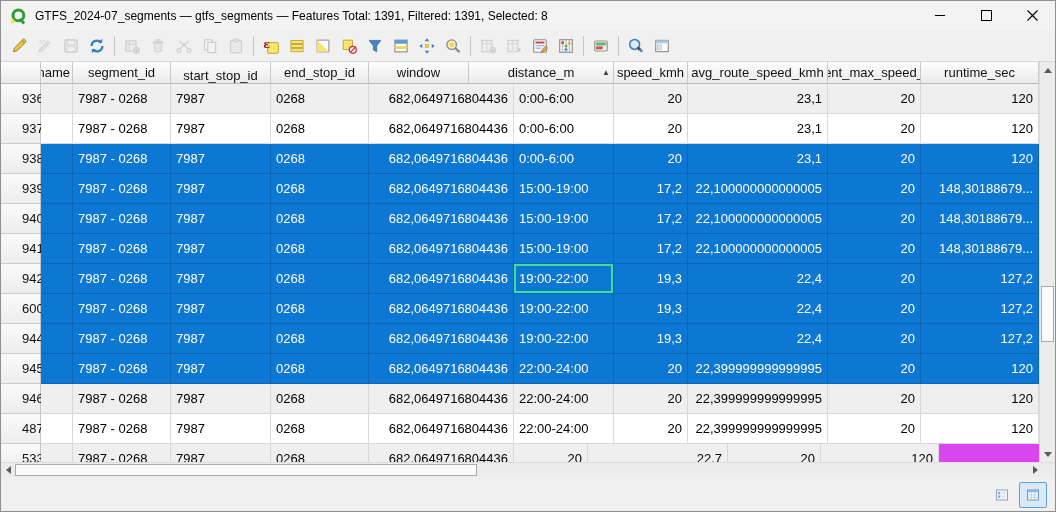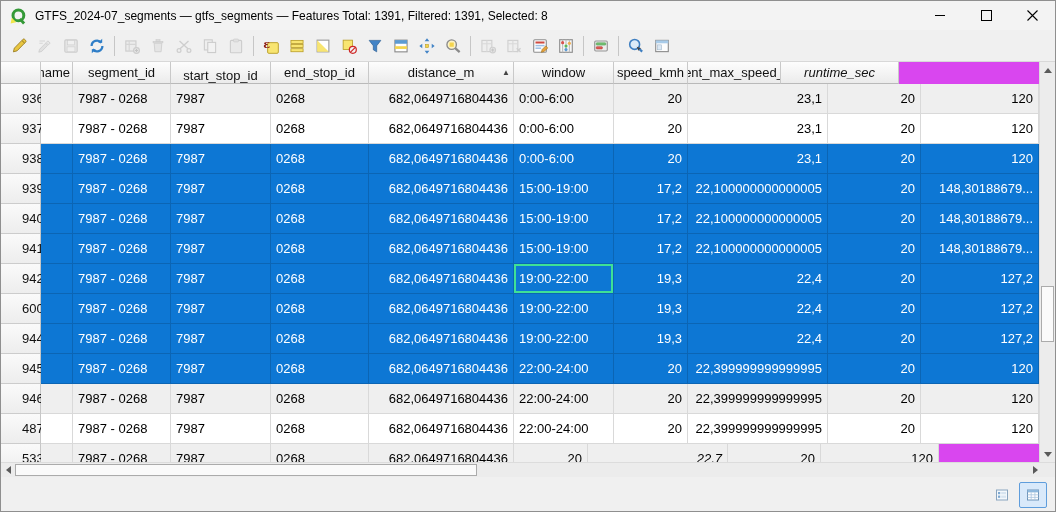--- a/index.html
+++ b/index.html
@@ -281,34 +281,37 @@
       </div>
       <div class="hcell" style="width: 98px;">
         <span class="hlabel">segment_id</span>
       </div>
       <div class="hcell" style="width: 100px; align-items: flex-end;">
         <span class="hlabel">start_stop_id</span>
       </div>
       <div class="hcell" style="width: 98px;">
         <span class="hlabel">end_stop_id</span>
       </div>
+      <div class="hcell" style="width: 100px;">
+        <span class="hlabel">window</span>
+      </div>
       <div class="hcell" style="width: 145px;">
         <span class="hlabel">distance_m</span>
         <span class="sortarrow">▲</span>
       </div>
-      <div class="hcell" style="width: 100px;">
-        <span class="hlabel">window</span>
-      </div>
       <div class="hcell" style="width: 74px;">
         <span class="hlabel">speed_kmh</span>
       </div>
+      <div class="hcell" style="width: 140px;">
+        <span class="hlabel">avg_route_speed_kmh</span>
+      </div>
       <div class="hcell" style="width: 93px;">
         <span class="hlabel">ent_max_speed_</span>
       </div>
-      <div class="hcell" style="width: 118px; font-style: italic;">
+      <div class="hcell" style="width: 118px;">
         <span class="hlabel">runtime_sec</span>
       </div>
     </div>
   <div class="tbody">
       <div class="trow alt">
         <div class="rownum">936</div>
         <div class="cell l" style="width: 32px;"></div>
         <div class="cell l" style="width: 98px;">7987 - 0268</div>
         <div class="cell l" style="width: 100px;">7987</div>
         <div class="cell l" style="width: 98px;">0268</div>
@@ -463,21 +466,21 @@
         <div class="cell r" style="width: 118px;">120</div>
       </div>
       <div class="trow alt">
         <div class="rownum">533</div>
         <div class="cell l" style="width: 32px;"></div>
         <div class="cell l" style="width: 98px;">7987 - 0268</div>
         <div class="cell l" style="width: 100px;">7987</div>
         <div class="cell l" style="width: 98px;">0268</div>
         <div class="cell r" style="width: 145px;">682,0649716804436</div>
         <div class="cell r" style="width: 74px;">20</div>
-        <div class="cell r" style="width: 140px; font-style: italic;">22,7</div>
+        <div class="cell r" style="width: 140px;">22,7</div>
         <div class="cell r" style="width: 93px;">20</div>
         <div class="cell r" style="width: 118px;">120</div>
       </div>
     </div>
   <div class="vscroll">
     <div class="varrow up">
         <div class="tri-up"></div>
       </div>
     <div class="vthumb"></div>
     <div class="varrow down">

